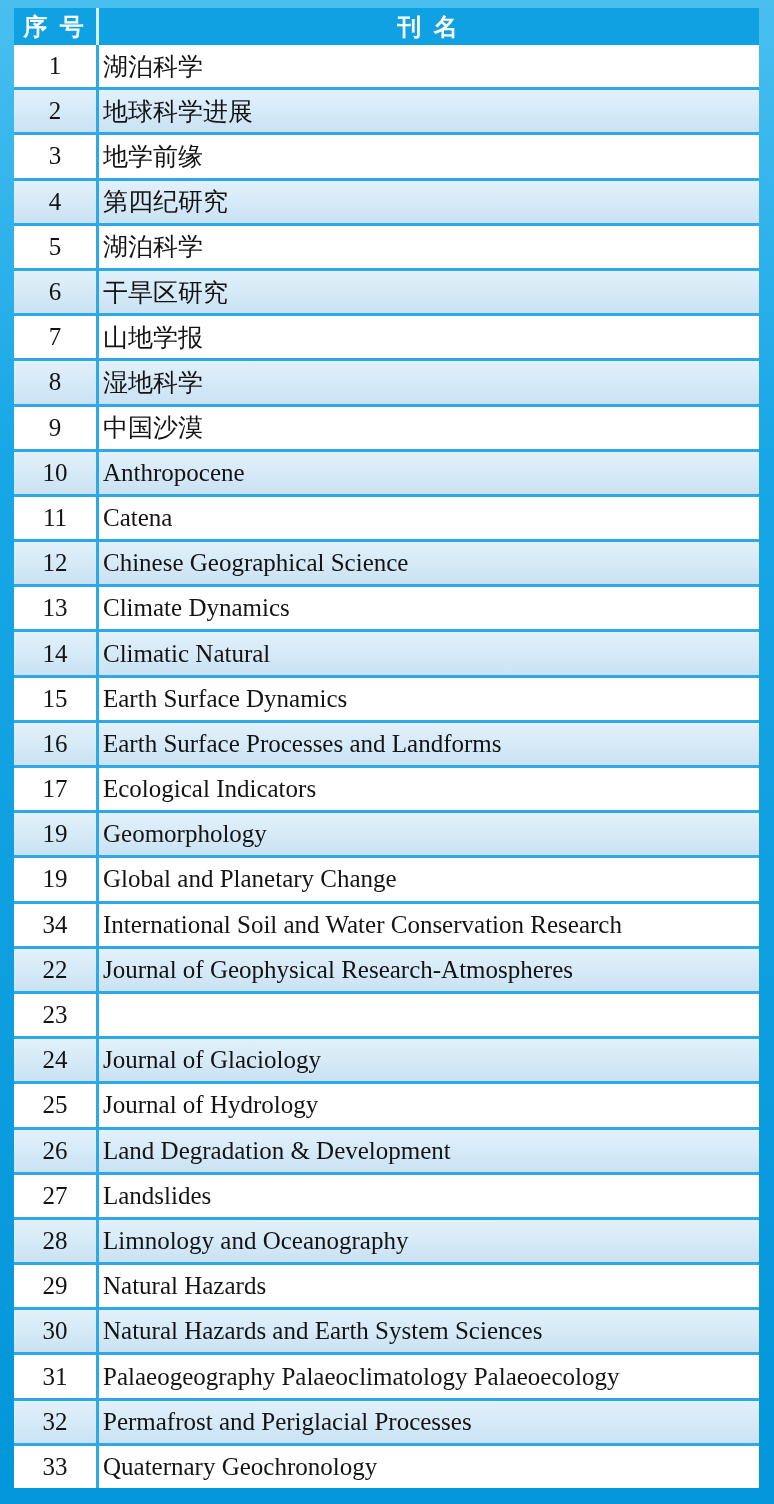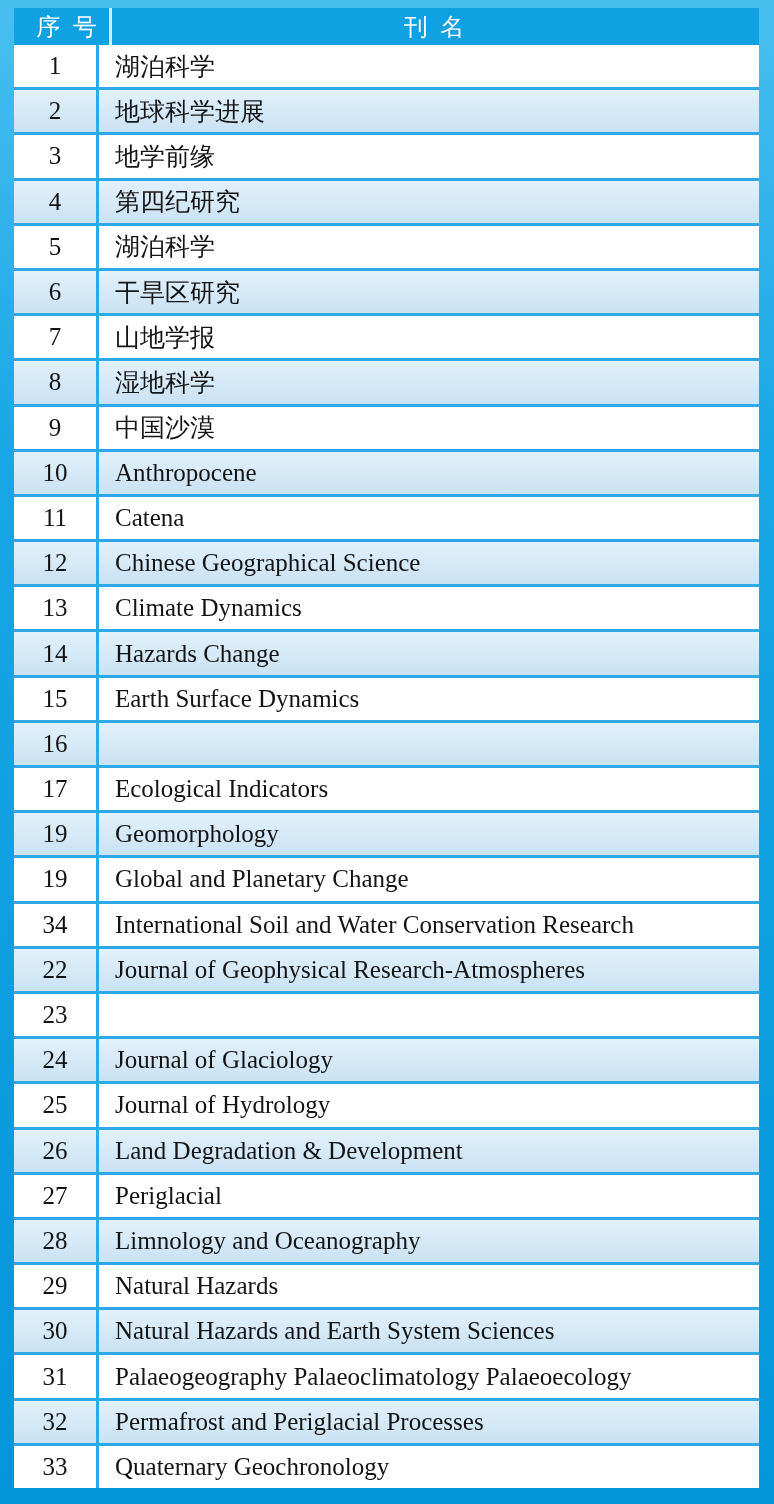--- a/index.html
+++ b/index.html
@@ -29,24 +29,23 @@
     top:8px;left:14px;right:15px;bottom:16px;
     display:flex;flex-direction:column;
   }
   .header-row{
     flex:none;
     height:37px;
     display:flex;
     background:var(--header-bg);
     color:var(--header-text);
     font-family:"Liberation Sans","DejaVu Sans",sans-serif;
-    font-weight:normal;
+    font-weight:bold;
     font-size:24px;
     letter-spacing:3px;
-    padding-left:13px;
   }
   .hcell{
     display:flex;align-items:center;justify-content:center;
   }
   .hcell.no{
     width:85px;
     flex:none;
     border-right:3px solid #D8EFFB;
   }
   .hcell.name{flex:1;}
@@ -71,21 +70,21 @@
     display:flex;align-items:center;
   }
   .cell.no{
     width:85px;
     flex:none;
     justify-content:center;
     border-right:3px solid var(--sep);
   }
   .cell.name{
     flex:1;
-    padding-left:16px;
+    padding-left:4px;
     white-space:nowrap;
     overflow:hidden;
   }
 </style>
 </head>
 <body>
 
 <div class="page">
   <div class="frame">
     <div class="header-row">
@@ -140,28 +139,29 @@
         <div class="row alt">
           <div class="cell no">12</div>
           <div class="cell name">Chinese Geographical Science</div>
         </div>
         <div class="row">
           <div class="cell no">13</div>
           <div class="cell name">Climate Dynamics</div>
         </div>
         <div class="row alt">
           <div class="cell no">14</div>
-          <div class="cell name">Hazards Change</div>
+          <div class="cell name">Climatic Natural</div>
         </div>
         <div class="row">
           <div class="cell no">15</div>
           <div class="cell name">Earth Surface Dynamics</div>
         </div>
         <div class="row alt">
           <div class="cell no">16</div>
+          <div class="cell name">Earth Surface Processes and Landforms</div>
         </div>
         <div class="row">
           <div class="cell no">17</div>
           <div class="cell name">Ecological Indicators</div>
         </div>
         <div class="row alt">
           <div class="cell no">19</div>
           <div class="cell name">Geomorphology</div>
         </div>
         <div class="row">
@@ -186,21 +186,21 @@
         <div class="row">
           <div class="cell no">25</div>
           <div class="cell name">Journal of Hydrology</div>
         </div>
         <div class="row alt">
           <div class="cell no">26</div>
           <div class="cell name">Land Degradation &amp; Development</div>
         </div>
         <div class="row">
           <div class="cell no">27</div>
-          <div class="cell name">Periglacial</div>
+          <div class="cell name">Landslides</div>
         </div>
         <div class="row alt">
           <div class="cell no">28</div>
           <div class="cell name">Limnology and Oceanography</div>
         </div>
         <div class="row">
           <div class="cell no">29</div>
           <div class="cell name">Natural Hazards</div>
         </div>
         <div class="row alt">

